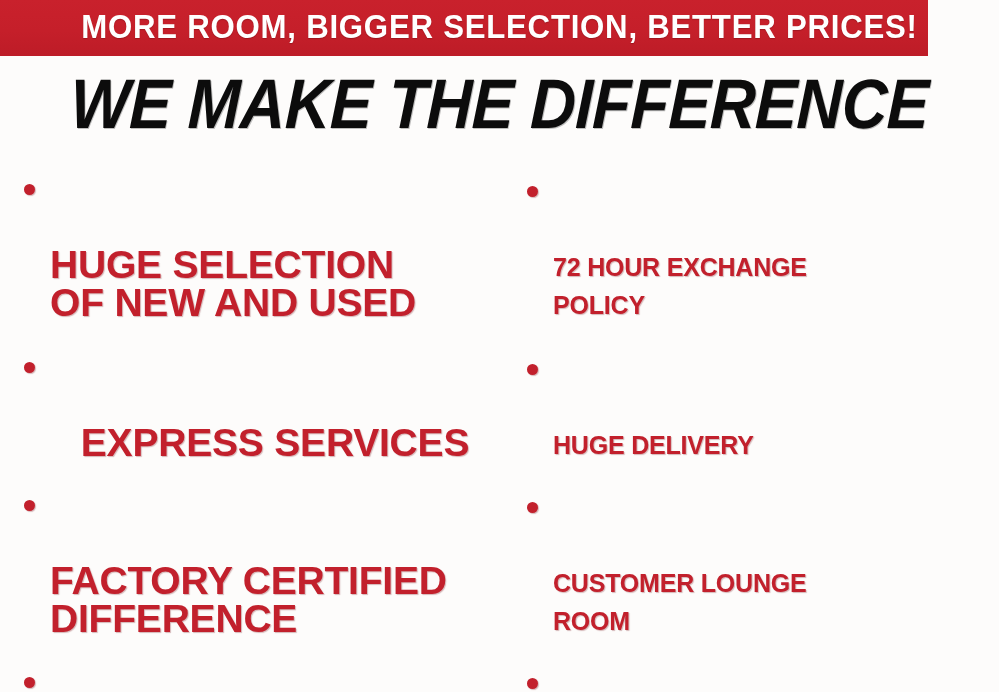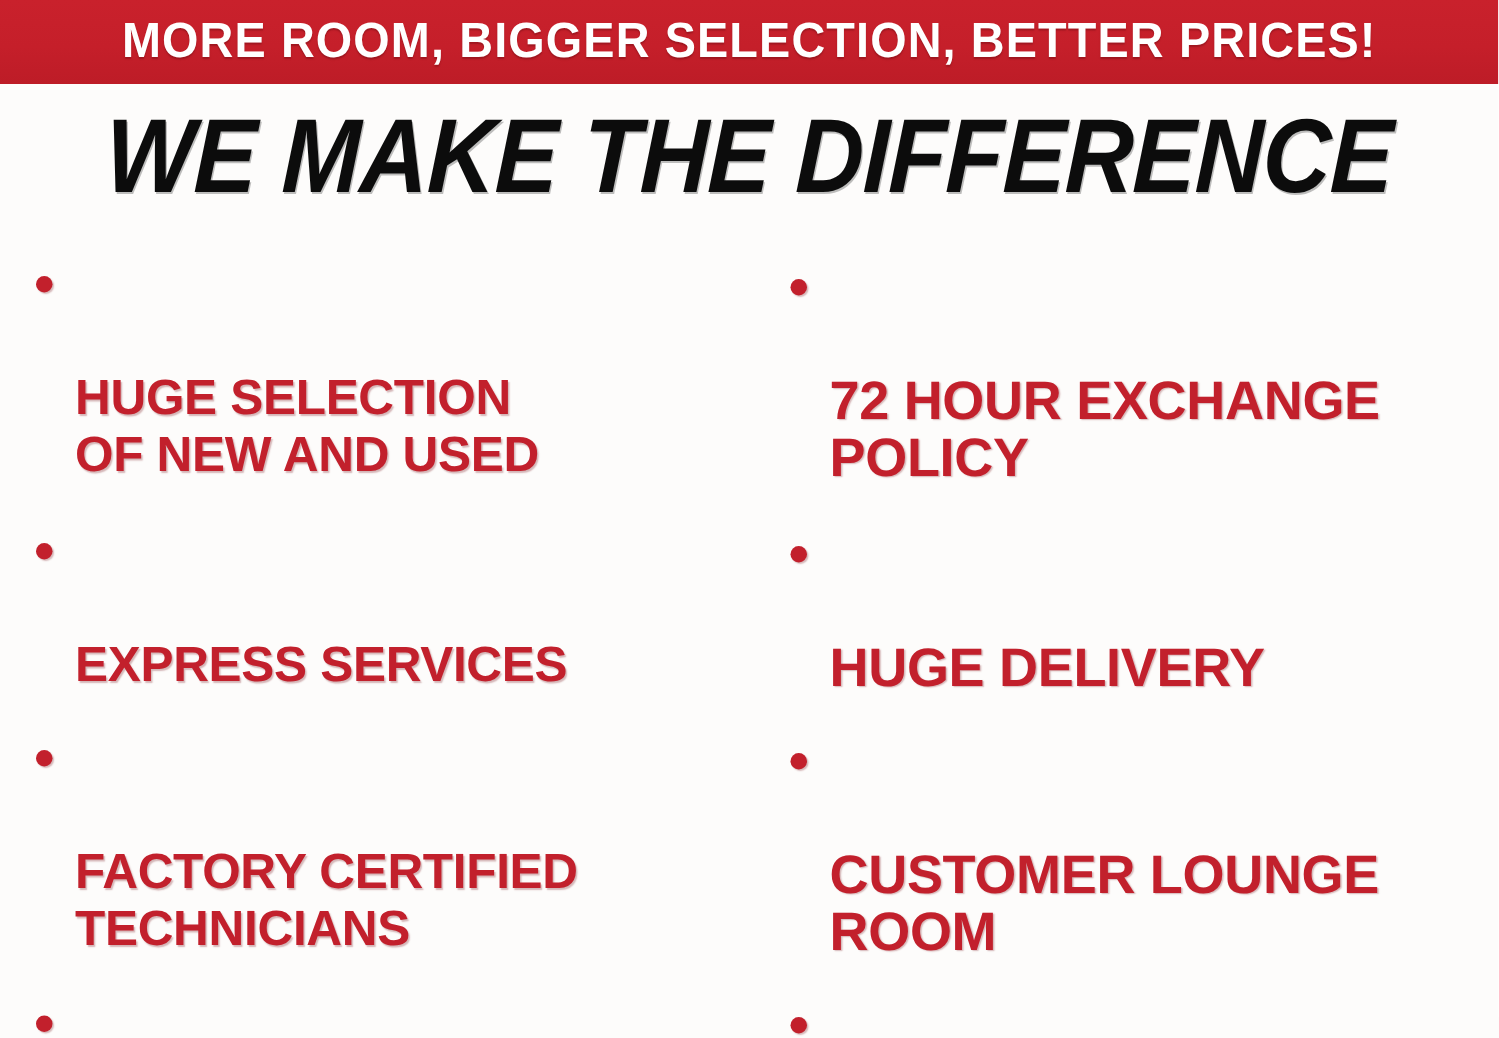--- a/index.html
+++ b/index.html
@@ -15,21 +15,21 @@
     overflow: hidden;
     font-family: "Liberation Sans", "DejaVu Sans", sans-serif;
     -webkit-font-smoothing: antialiased;
   }
 
   
   #banner {
     position: absolute;
     left: 0;
     top: 0;
-    width: 999px;
+    width: 928px;
     height: 56px;
     background: #c8202b;
     background: linear-gradient(180deg, #c9212c 0%, #c51f2a 55%, #bd1c27 100%);
   }
   #banner-text {
     position: absolute;
     left: 0;
     top: 0;
     width: 999px;
     height: 56px;
@@ -70,52 +70,52 @@
     position: absolute;
     top: 158px;
   }
   #col-left  { left: 14px;  width: 486px; }
   #col-right { left: 517px; width: 482px; }
 
   .bullet-item {
     position: relative;
     padding-left: 36px;
     color: #c2202c;
-    font-size: 33px;
+    font-size: 39px;
     font-weight: 700;
     line-height: 38px;
     letter-spacing: -0.2px;
     text-shadow: 1px 1px 1px rgba(120,20,28,0.30);
     white-space: pre-line;
   }
   .bullet-item .dot {
     position: absolute;
     left: 10px;
     top: 14px;
     width: 11px;
     height: 11px;
     border-radius: 50%;
     background: #c2202c;
     box-shadow: 1px 1px 1px rgba(120,20,28,0.30);
   }
   
   #col-left  .bullet-item:nth-child(1) { margin-top: 12px; }
-  #col-left  .bullet-item:nth-child(2) { margin-top: 26px; }
+  #col-left  .bullet-item:nth-child(2) { margin-top: 26px; text-align: center; }
   #col-left  .bullet-item:nth-child(3) { margin-top: 24px; }
   #col-left  .bullet-item:nth-child(4) { margin-top: 25px; }
   #col-left  .bullet-item:nth-child(5) { margin-top: 25px; }
 
   #col-right .bullet-item:nth-child(1) { margin-top: 14px; }
   #col-right .bullet-item:nth-child(2) { margin-top: 26px; }
   #col-right .bullet-item:nth-child(3) { margin-top: 24px; }
   #col-right .bullet-item:nth-child(4) { margin-top: 24px; }
   #col-right .bullet-item:nth-child(5) { margin-top: 25px; }
   #col-right .bullet-item:nth-child(6) { margin-top: 25px; }
 
-  #col-right .bullet-item { font-size: 36px; }
+  #col-right .bullet-item { font-size: 25px; }
 </style>
 </head>
 <body>
 
 <div id="poster">
 
   <div id="banner">
     <div id="banner-text">MORE ROOM, BIGGER SELECTION, BETTER PRICES!</div>
   </div>
 
@@ -130,21 +130,21 @@
     </div>
 
     <div class="bullet-item">
       <span class="dot"></span>
       <span>EXPRESS SERVICES</span>
     </div>
 
     <div class="bullet-item">
       <span class="dot"></span>
       <span>FACTORY CERTIFIED
-TECHNICIANS</span>
+DIFFERENCE</span>
     </div>
 
     <div class="bullet-item">
       <span class="dot"></span>
       
     </div>
 
   </div>
 
   <div class="column" id="col-right">

